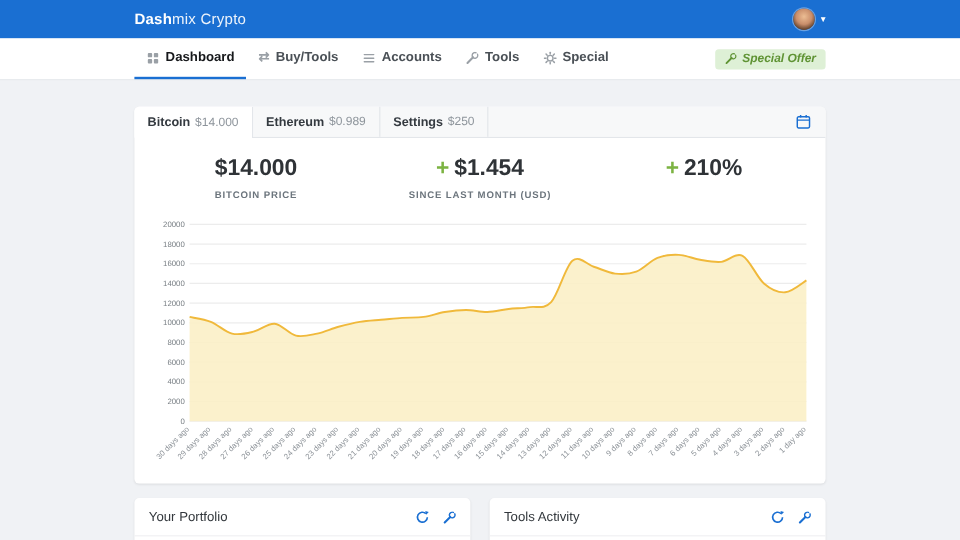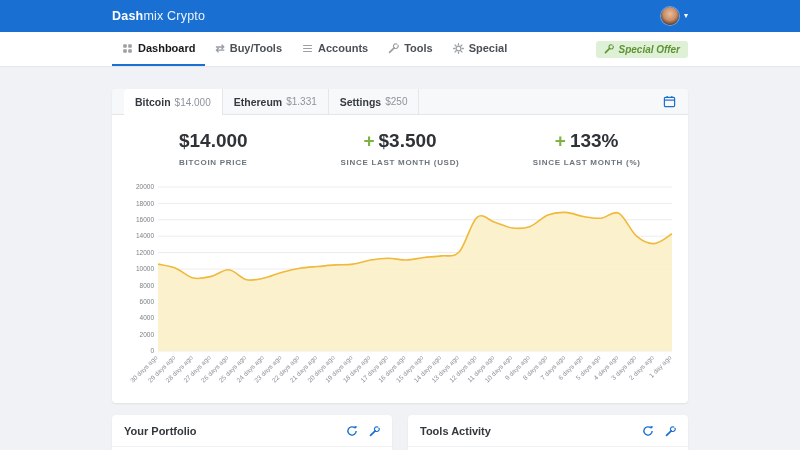--- a/index.html
+++ b/index.html
@@ -52,40 +52,40 @@
   .tabbar {
     display:flex; align-items:stretch; height:26px;
     background:#f7f8f9; border-bottom:1px solid #e3e6ea; border-radius:4px 4px 0 0;
   }
   .tab {
     display:flex; align-items:center; gap:4px; padding:0 11px;
     font-size:10.5px; color:#343a40; border-right:1px solid #e3e6ea; cursor:pointer;
   }
   .tab .tname { font-weight:bold; }
   .tab .tprice { color:#8d949b; font-size:10px; }
-  .tab.active { background:#fff; margin-bottom:-1px; border-radius:4px 0 0 0;margin-left:12px; }
+  .tab.active { background:#fff; margin-bottom:-1px; border-radius:4px 0 0 0; }
   .calendar-btn {
     margin-left:auto; display:flex; align-items:center; padding:0 12px;
     background:none; border:none; color:#1a6fd2; cursor:pointer;
   }
 
   .stats { display:flex; text-align:center; padding:15px 8px 12px; }
   .stat { flex:1; }
   .stat-val { font-size:19px; font-weight:bold; color:#2f3337; }
   .stat-plus { color:#7cb342; margin-right:4px; }
   .stat-lbl { font-size:8px; font-weight:bold; color:#6c757d; letter-spacing:.7px; margin-top:6px; text-transform:uppercase; }
 
   .chart-wrap { padding:2px 10px 4px; }
   #chart-svg { display:block; }
 
   
   .bottom { display:flex; gap:16px; margin-top:12px; }
   .panel { flex:1; background:#fff; border-radius:4px 4px 0 0; height:70px; box-shadow:0 1px 2px rgba(0,0,0,.07); }
   .panel-head { display:flex; align-items:center; padding:10px 12px 9px; border-bottom:1px solid #f0f1f3; }
-  .panel-title { flex:1; font-size:11px; font-weight:bold; color:#33383d; }
+  .panel-title { flex:1; font-size:11px; font-weight:normal; color:#33383d; }
   .panel-actions { display:flex; gap:11px; align-items:center; }
   .icon-btn { background:none; border:none; padding:0; color:#1a6fd2; cursor:pointer; display:flex; align-items:center; }
 </style>
 </head>
 <body>
 
 <header class="topbar">
   <div class="container">
     <div class="brand"><b>Dash</b><span>mix Crypto</span></div>
     <div class="user-menu">
@@ -174,21 +174,21 @@
 
     <section class="card">
 
       <div class="tabbar">
         <div class="tab active">
           <span class="tname">Bitcoin</span>
           <span class="tprice">$14.000</span>
         </div>
         <div class="tab">
           <span class="tname">Ethereum</span>
-          <span class="tprice">$1.331</span>
+          <span class="tprice">$0.989</span>
         </div>
         <div class="tab">
           <span class="tname">Settings</span>
           <span class="tprice">$250</span>
         </div>
         <button class="calendar-btn">
           <span style="display:flex;">
             <svg width="13" height="13" viewBox="0 0 14 14">
                 <g stroke="currentColor" fill="none" stroke-width="1.3">
                   <rect x="1.5" y="2.5" width="11" height="10" rx="1.2"></rect>
@@ -200,26 +200,25 @@
           </span>
         </button>
       </div>
 
       <div class="stats">
         <div class="stat">
           <div class="stat-val"><span>$14.000</span></div>
           <div class="stat-lbl">BITCOIN PRICE</div>
         </div>
         <div class="stat">
-          <div class="stat-val"><span class="stat-plus">+</span><span>$3.500</span></div>
+          <div class="stat-val"><span class="stat-plus">+</span><span>$1.454</span></div>
           <div class="stat-lbl">SINCE LAST MONTH (USD)</div>
         </div>
         <div class="stat">
-          <div class="stat-val"><span class="stat-plus">+</span><span>133%</span></div>
-          <div class="stat-lbl">SINCE LAST MONTH (%)</div>
+          <div class="stat-val"><span class="stat-plus">+</span><span>210%</span></div>
         </div>
       </div>
 
       <div class="chart-wrap">
         <svg id="chart-svg" width="556" height="218" viewBox="0 0 556 218">
             <line x1="36" y1="170" x2="550" y2="170" stroke="#ececec" stroke-width="1"></line>
             <text x="32" y="172.2" text-anchor="end" font-size="6.5" fill="#7a8086">0</text>
             <line x1="36" y1="153.6" x2="550" y2="153.6" stroke="#ececec" stroke-width="1"></line>
             <text x="32" y="155.79999999999998" text-anchor="end" font-size="6.5" fill="#7a8086">2000</text>
             <line x1="36" y1="137.2" x2="550" y2="137.2" stroke="#ececec" stroke-width="1"></line>

